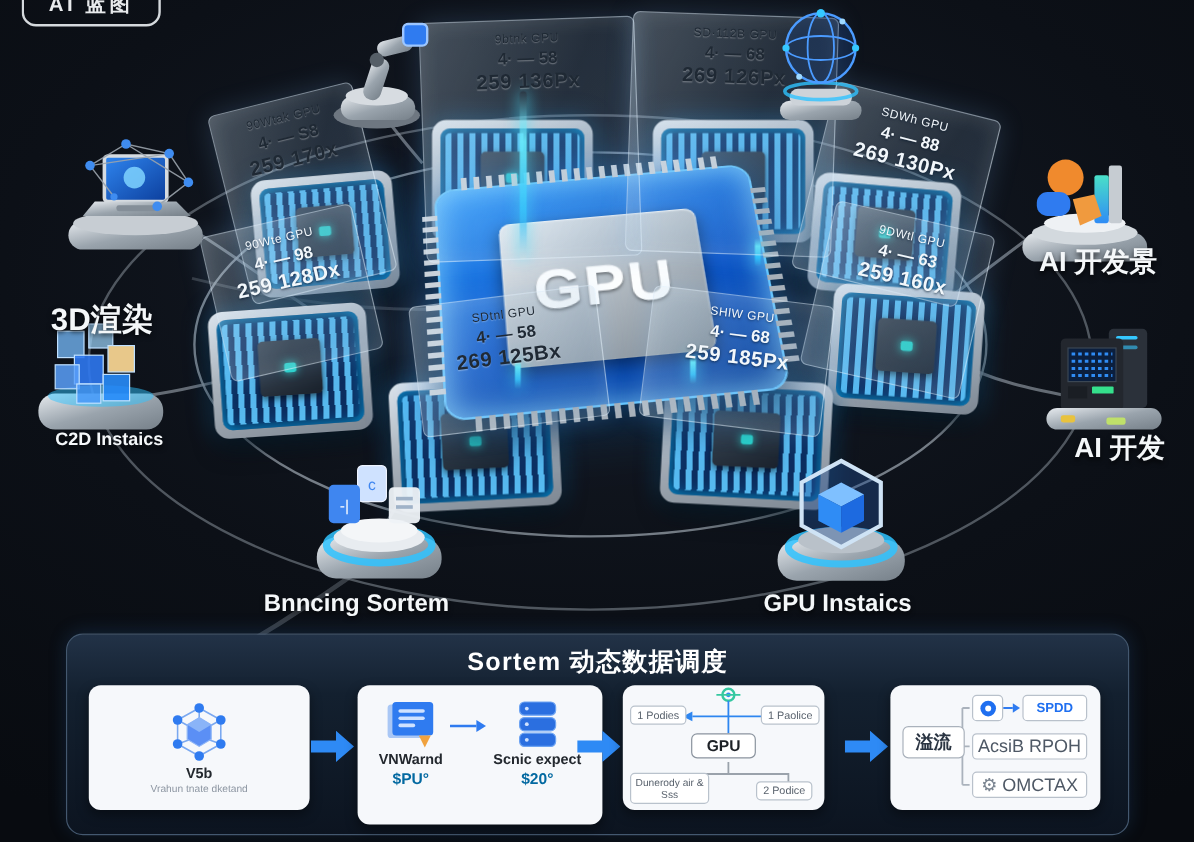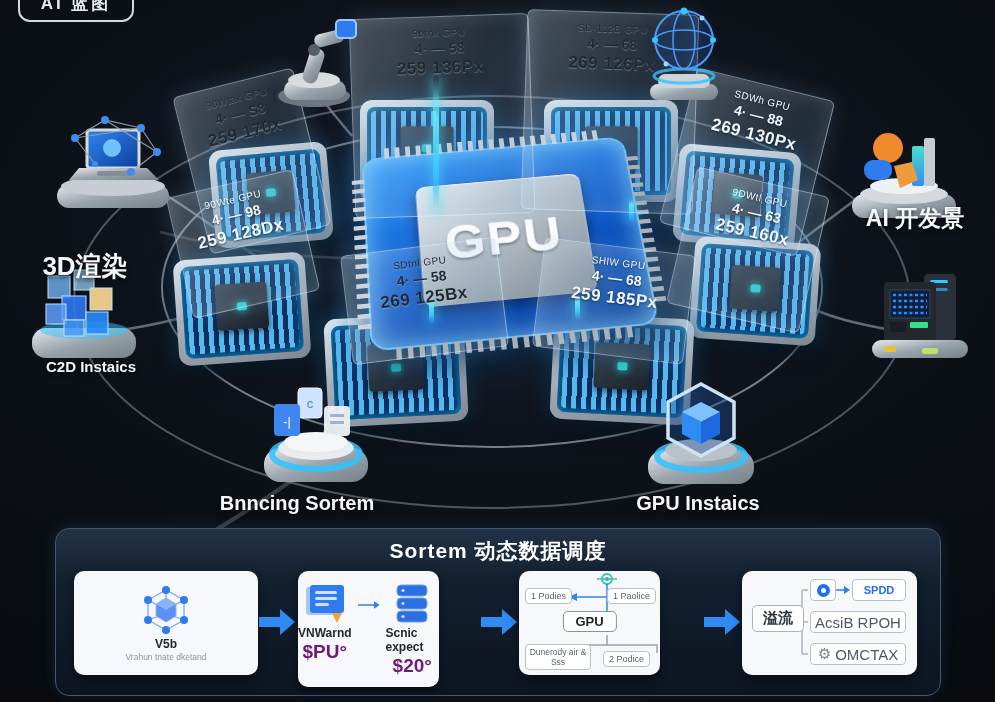--- a/index.html
+++ b/index.html
@@ -63,21 +63,21 @@
     background:linear-gradient(180deg,#223247,#13202f 30%,#0c1420);border:1.5px solid #44586f;
     box-shadow:0 -2px 14px rgba(40,90,150,.25);}
   .bpanel .ptitle{position:absolute;top:8px;left:0;width:100%;text-align:center;color:#fff;
     font-size:21px;font-weight:bold;letter-spacing:1px;}
   .card{position:absolute;top:42px;height:104px;background:#f6f8fb;border-radius:10px;
     box-shadow:0 4px 10px rgba(0,0,0,.4);}
   .bigarrow{position:absolute;top:80px;}
   .unit{display:flex;flex-direction:column;align-items:center;}
   .unit .name{font-size:12px;font-weight:bold;color:#23282e;margin-top:1px;}
   .unit .desc{font-size:8.5px;color:#8d96a2;line-height:1.2;text-align:center;margin-top:1px;}
-  .unit .price{font-size:19px;font-weight:bold;color:#701a75;margin-top:1px;}
+  .unit .price{font-size:13px;font-weight:bold;color:#0369a1;margin-top:1px;}
   .mini{position:absolute;background:#fff;border:1px solid #b9c2cc;border-radius:4px;
     font-size:9px;color:#59626d;padding:2px 5px;white-space:nowrap;}
   .mini.two{white-space:normal;font-size:8.5px;width:58px;text-align:center;padding:2px 3px;}
   .gpubox{position:absolute;background:#fff;border:1.5px solid #8a939e;border-radius:5px;
     font-size:13px;font-weight:bold;color:#1d2126;padding:2px 12px;}
   .srcbox{position:absolute;background:#fff;border:1.5px solid #aab2bc;border-radius:5px;
     font-size:15px;font-weight:bold;color:#2a3442;padding:3px 10px;}
   .trow{position:absolute;background:#fff;border:1px solid #b9c1cb;border-radius:4px;height:20px;
     display:flex;align-items:center;justify-content:center;font-size:15px;color:#4e5865;}
   .spdd{color:#1f6ff0;font-weight:bold;font-size:11px;}
@@ -400,20 +400,21 @@
       <polygon points="73,22 92,32 92,54 73,64 54,54 54,32" fill="rgba(60,140,250,.35)"></polygon>
       <polygon points="73,22 92,32 73,42 54,32" fill="#7fc0ff"></polygon>
       <polygon points="54,32 73,42 73,64 54,54" fill="#2f8cf5"></polygon>
       <polygon points="92,32 73,42 73,64 92,54" fill="#1d6ae0"></polygon>
     </svg>
   </div>
 
   <div class="nodelabel" style="left:20px;top:206px;width:130px;font-size:26px;margin-top:43px;">3D渲染</div>
   <div class="nodelabel" style="left:6px;top:358px;width:170px;font-size:15px;">C2D Instaics</div>
   <div class="nodelabel" style="left:845px;top:203px;width:140px;font-size:23px;">AI 开发景</div>
+  <div class="nodelabel" style="left:878px;top:358px;width:110px;font-size:23px;">AI 开发</div>
   <div class="nodelabel" style="left:212px;top:492px;width:170px;font-size:20px;">Bnncing Sortem</div>
   <div class="nodelabel" style="left:618px;top:492px;width:160px;font-size:20px;">GPU Instaics</div>
 
   <div class="bpanel">
     <div class="ptitle">Sortem 动态数据调度</div>
 
     <div class="card" style="left:18px;width:176px;display:flex;align-items:center;justify-content:space-around;padding:0 4px;">
       <div class="unit">
         <svg width="54" height="52" viewBox="0 0 54 52">
           <g stroke="#7aa8f0" stroke-width="1.3" fill="none">
@@ -432,21 +433,21 @@
         </svg>
         <div class="name">V5b</div>
         <div class="desc">Vrahun tnate dketand</div>
       </div>
     </div>
 
     <svg class="bigarrow" style="left:203px;" width="36" height="26" viewBox="0 0 36 26">
         <polygon points="0,8 21,8 21,0 36,13 21,26 21,18 0,18" fill="#2e8af5"></polygon>
       </svg>
 
-    <div class="card" style="left:242px;width:141px;display:flex;align-items:flex-start;justify-content:center;gap:6px;padding-top:12px;">
+    <div class="card" style="left:242px;width:204px;display:flex;align-items:flex-start;justify-content:center;gap:6px;padding-top:12px;">
       <div class="unit">
         <svg width="46" height="42" viewBox="0 0 46 42">
           <rect x="4" y="4" width="34" height="28" rx="3" fill="#a9c7f5"></rect>
           <rect x="8" y="2" width="34" height="28" rx="3" fill="#2f7bf0"></rect>
           <rect x="13" y="8" width="22" height="3" rx="1.5" fill="#cfe2ff"></rect>
           <rect x="13" y="14" width="22" height="3" rx="1.5" fill="#cfe2ff"></rect>
           <rect x="13" y="20" width="14" height="3" rx="1.5" fill="#cfe2ff"></rect>
           <polygon points="30,30 40,30 35,40" fill="#f0a23e"></polygon>
         </svg>
         <div class="name">VNWarnd</div>
@@ -471,21 +472,21 @@
         </svg>
         <div class="name">Scnic expect</div>
         <div class="price">$20°</div>
       </div>
     </div>
 
     <svg class="bigarrow" style="left:425px;" width="36" height="26" viewBox="0 0 36 26">
         <polygon points="0,8 21,8 21,0 36,13 21,26 21,18 0,18" fill="#2e8af5"></polygon>
       </svg>
 
-    <div class="card" style="left:463px;width:141px;text-decoration:underline;">
+    <div class="card" style="left:463px;width:168px;text-decoration:underline;">
       <svg width="177" height="104" viewBox="0 0 177 104" style="position:absolute;left:0;top:0;">
         <circle cx="88" cy="8" r="5" fill="none" stroke="#35c8a0" stroke-width="2"></circle>
         <circle cx="88" cy="8" r="2" fill="#2f8cf5"></circle>
         <line x1="78" y1="8" x2="98" y2="8" stroke="#35c8a0" stroke-width="1.5"></line>
         <line x1="88" y1="13" x2="88" y2="40" stroke="#2e86f0" stroke-width="1.5"></line>
         <line x1="58" y1="26" x2="118" y2="26" stroke="#2e86f0" stroke-width="1.5"></line>
         <polygon points="58,22 50,26 58,30" fill="#2e86f0"></polygon>
         <polygon points="118,22 126,26 118,30" fill="#2e86f0"></polygon>
         <path d="M88 64 L88 74 L38 74 L38 82 M88 74 L138 74 L138 82" fill="none" stroke="#9aa2ab" stroke-width="1.5"></path>
       </svg>

